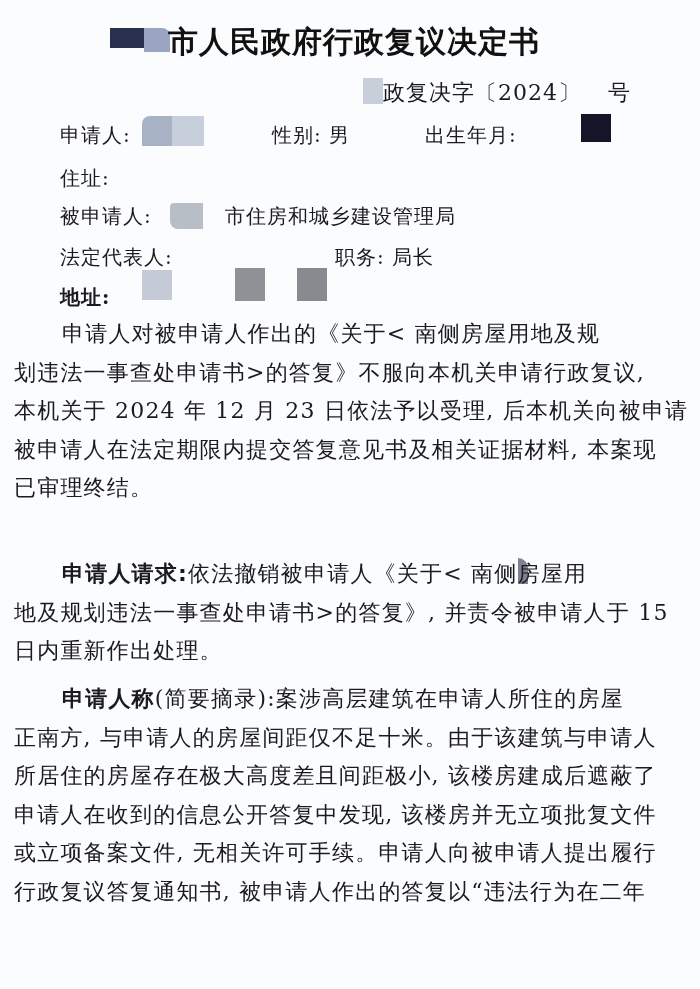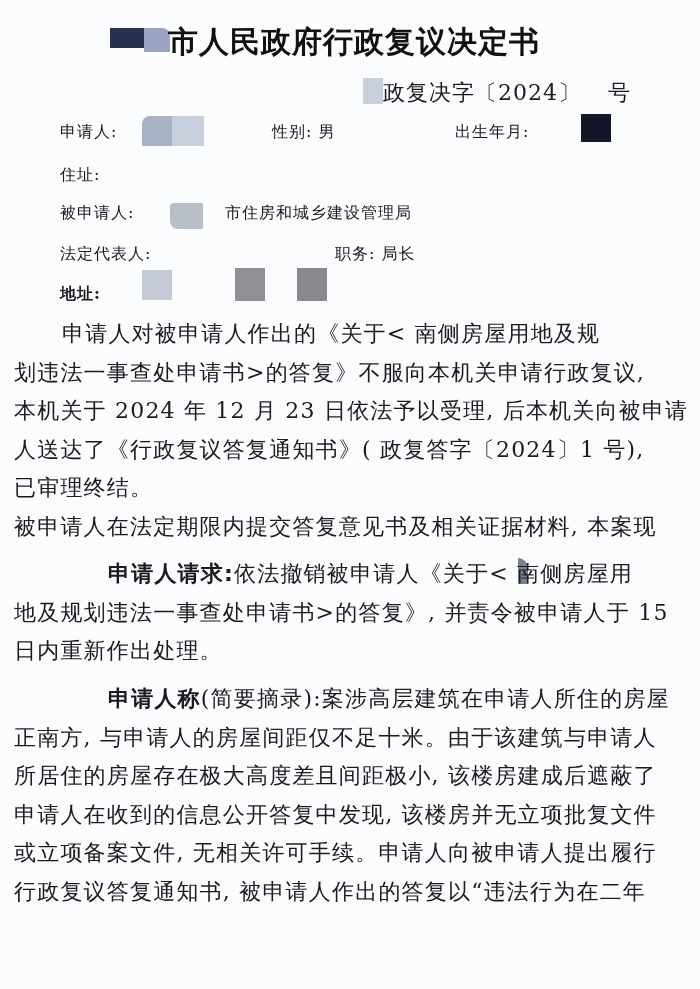--- a/index.html
+++ b/index.html
@@ -12,24 +12,24 @@
   }
   .page { position: absolute; left: 0; top: 0; width: 566px; height: 989px; }
   .title {
     position: absolute; left: 168px; top: 22px;
     font-size: 30px; font-weight: bold; letter-spacing: 1px; color: #111;
     white-space: nowrap;
   }
   .redact { position: absolute; }
   .docno { position: absolute; left: 383px; top: 78px; font-size: 22px; white-space: nowrap; letter-spacing: 1px; }
   .docno .hao { position: absolute; left: 225px; top: 0; }
-  .field { position: absolute; font-size: 16px; white-space: nowrap; letter-spacing: 1px; }
+  .field { position: absolute; font-size: 20px; white-space: nowrap; letter-spacing: 1px; }
   .para { position: absolute; left: 14px; width: 660px; font-size: 22px; line-height: 38.5px; letter-spacing: 1.2px; }
   .para p { margin: 0; white-space: nowrap; }
-  .bold { font-weight: bold; font-family: "DejaVu Sans", "Liberation Sans", sans-serif; margin-left: 46px; }
+  .bold { font-weight: bold; font-family: "DejaVu Sans", "Liberation Sans", sans-serif; }
   .indent { padding-left: 48px; }
 </style>
 </head>
 <body>
 
 <div class="page">
 
   <div class="redact" style="left:110px;top:28px;width:34px;height:20px;background:#2a3150;"></div>
   <div class="redact" style="left:144px;top:28px;width:26px;height:24px;background:#9aa5c2;border-radius:0 8px 0 0;"></div>
   <div class="title">市人民政府行政复议决定书</div>
@@ -40,21 +40,21 @@
     <span class="hao">号</span>
   </div>
 
   <div class="field" style="left:60px;top:122px;">申请人:</div>
   <div class="redact" style="left:142px;top:116px;width:30px;height:30px;background:#a7b3c5;border-radius:8px 0 0 0;"></div>
   <div class="redact" style="left:172px;top:116px;width:32px;height:30px;background:#c8cfdc;"></div>
   <div class="field" style="left:272px;top:122px;">
     <span>性别:</span>
     <span>男</span>
   </div>
-  <div class="field" style="left:425px;top:122px;margin-left:30px;">出生年月:</div>
+  <div class="field" style="left:425px;top:122px;">出生年月:</div>
   <div class="redact" style="left:581px;top:114px;width:30px;height:28px;background:#15152a;"></div>
 
   <div class="field" style="left:60px;top:165px;">住址:</div>
 
   <div class="field" style="left:60px;top:203px;">被申请人:</div>
   <div class="redact" style="left:170px;top:203px;width:33px;height:26px;background:#b8bec6;border-radius:4px 0 0 8px;"></div>
   <div class="field" style="left:225px;top:203px;">市住房和城乡建设管理局</div>
 
   <div class="field" style="left:60px;top:244px;">法定代表人:</div>
   <div class="field" style="left:335px;top:244px;">
@@ -64,23 +64,22 @@
 
   <div class="field" style="left:60px;top:284px;font-weight:bold;">地址:</div>
   <div class="redact" style="left:142px;top:270px;width:30px;height:30px;background:#c4cad6;"></div>
   <div class="redact" style="left:235px;top:268px;width:30px;height:33px;background:#8f9196;"></div>
   <div class="redact" style="left:297px;top:268px;width:30px;height:33px;background:#888a8f;"></div>
 
   <div class="para" style="top:315px;">
     <p class="indent">申请人对被申请人作出的《关于&lt;      南侧房屋用地及规</p>
     <p>划违法一事查处申请书&gt;的答复》不服向本机关申请行政复议,</p>
     <p>本机关于 2024 年 12 月 23 日依法予以受理, 后本机关向被申请</p>
-    <p>人送达了《行政复议答复通知书》(   政复答字〔2024〕1    号),</p>
+    <p>被申请人在法定期限内提交答复意见书及相关证据材料, 本案现</p>
     <p>已审理终结。</p>
-    <p>被申请人在法定期限内提交答复意见书及相关证据材料, 本案现</p>
   </div>
 
   <div class="redact" style="left:518px;top:558px;width:10px;height:26px;background:#7d8190;border-radius:0 10px 0 0;"></div>
   <div class="para" style="top:555px;">
     <p class="indent"><span class="bold">申请人请求:</span><span>依法撤销被申请人《关于&lt;       南侧房屋用</span></p>
     <p>地及规划违法一事查处申请书&gt;的答复》, 并责令被申请人于 15</p>
     <p>日内重新作出处理。</p>
   </div>
 
   <div class="para" style="top:680px;">

